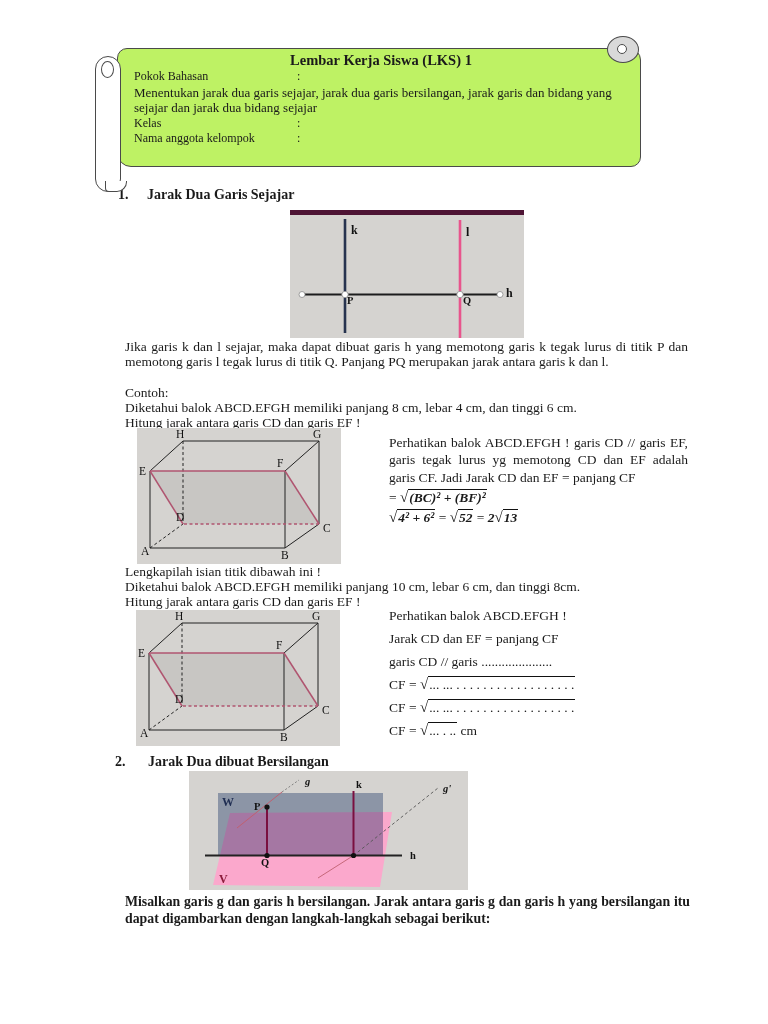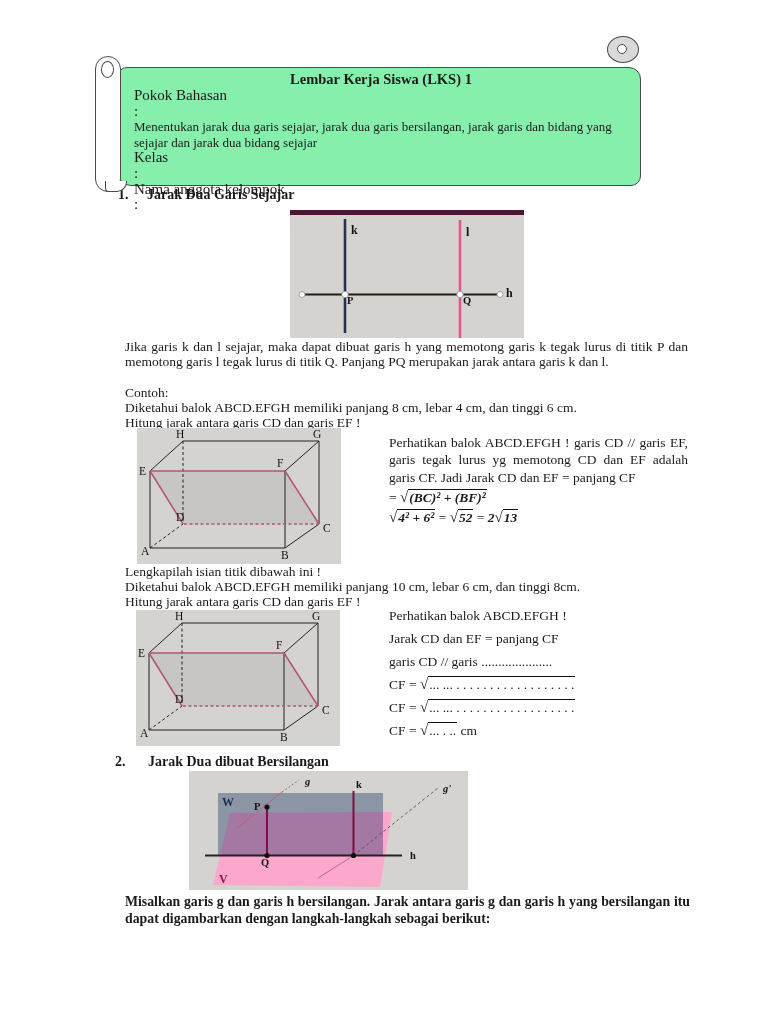--- a/index.html
+++ b/index.html
@@ -12,21 +12,21 @@
   html,body{margin:0;padding:0;}
   body{
     width:768px;height:1024px;position:relative;overflow:hidden;
     background:var(--page-bg);color:var(--text);
     font-family:"Liberation Serif",serif;font-size:13.5px;
   }
 
   
   .banner{position:absolute;left:95px;top:36px;width:552px;height:160px;}
   .banner-sheet{
-    position:absolute;left:22px;top:31px;width:524px;height:119px;background:#86efac;
+    position:absolute;left:22px;top:12px;width:524px;height:119px;background:#bef264;
     border:1.6px solid var(--scroll-edge);border-radius:10px 12px 10px 14px;
     padding:3px 12px 0 16px;z-index:2;
   }
   .banner-roll-left{
     position:absolute;left:0;top:20px;width:26px;height:136px;background:#fff;
     border:1.6px solid var(--scroll-edge);border-radius:13px;z-index:3;
   }
   .banner-roll-spiral{
     position:absolute;left:5px;top:4px;width:13px;height:17px;background:#fff;
     border:1.5px solid var(--scroll-edge);border-radius:50%;
@@ -37,21 +37,21 @@
   }
   .banner-curl{
     position:absolute;right:8px;top:0;width:32px;height:27px;background:var(--scroll-shade);
     border:1.5px solid var(--scroll-edge);border-radius:50%;z-index:4;
   }
   .banner-curl-inner{
     position:absolute;left:9px;top:7px;width:10px;height:10px;background:#fff;
     border:1.5px solid var(--scroll-edge);border-radius:50%;
   }
   .banner-title{text-align:center;font-weight:bold;font-size:14.5px;line-height:17px;}
-  .banner-row{display:flex;font-size:15px;line-height:15.6px;flex-direction:column;}
+  .banner-row{display:flex;font-size:12px;line-height:15.6px;}
   .banner-label{width:163px;flex:none;}
   .banner-topic{font-size:13px;line-height:15.6px;}
 
   
   .heading{position:absolute;display:flex;font-weight:bold;font-size:14px;line-height:17px;}
   .heading .num{flex:none;}
   .h1 .num{width:29px;}
   .h2 .num{width:33px;}
   .block{position:absolute;font-size:13.5px;line-height:15.4px;}
   .just{text-align:justify;}

